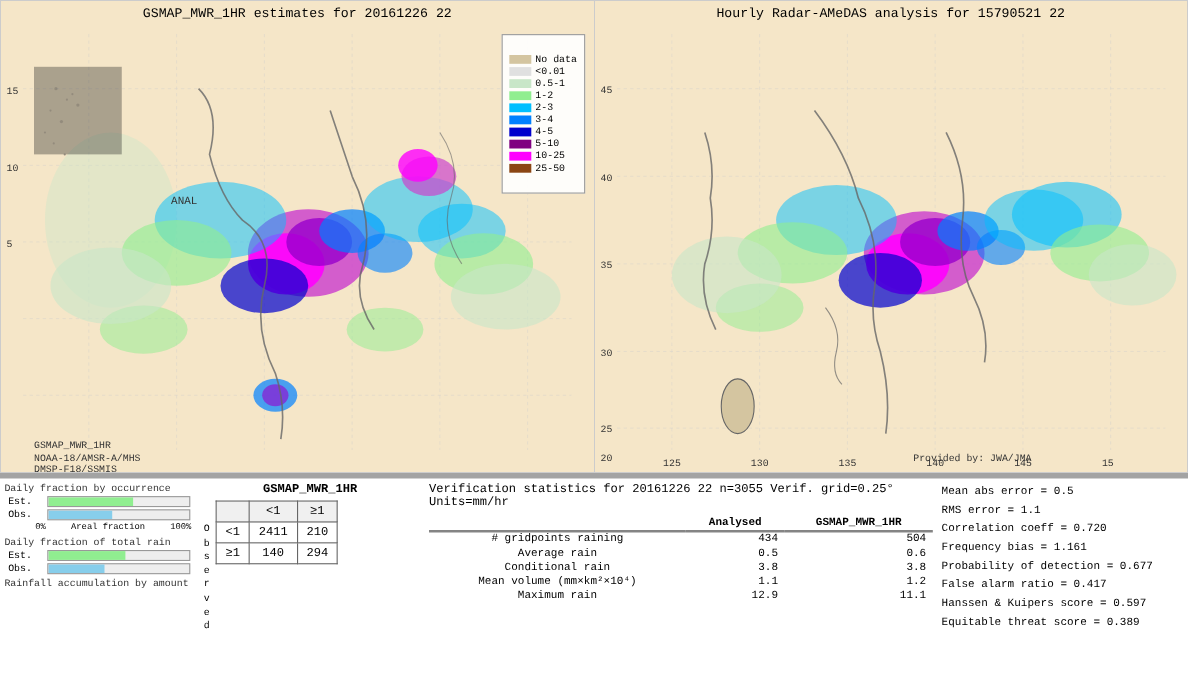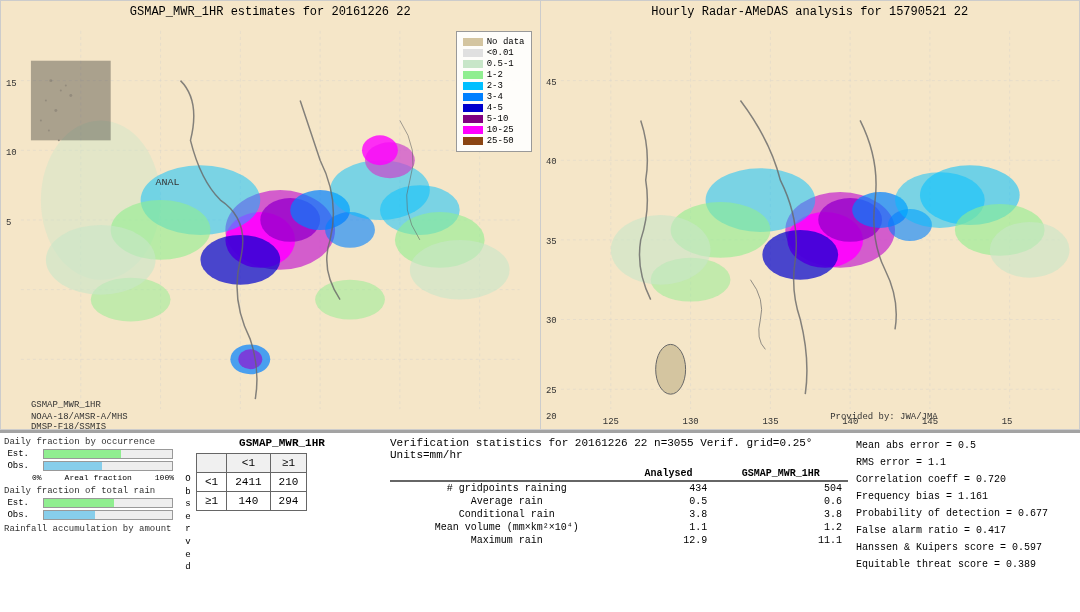--- a/index.html
+++ b/index.html
@@ -50,21 +50,21 @@
       z-index: 10;
     }
 
     
     .legend {
       position: absolute;
       top: 30px;
       right: 8px;
       background: rgba(255,255,255,0.9);
       border: 1px solid #999;
-      padding: 4px 6px;
+      padding: 16px 6px;
       font-size: 9px;
       font-family: 'Courier New', monospace;
       z-index: 20;
     }
 
     .legend-item {
       display: flex;
       align-items: center;
       gap: 4px;
       margin: 1px 0;
@@ -79,21 +79,21 @@
     
     .map-canvas {
       width: 100%;
       height: 100%;
     }
 
     
     .bottom-section {
       display: flex;
       flex: 1;
-      border-top: 3px solid #a3a3a3;
+      border-top: 5px solid #a3a3a3;
       padding: 4px;
       gap: 8px;
       align-items: flex-start;
     }
 
     .bar-charts {
       width: 170px;
       flex-shrink: 0;
     }
 

